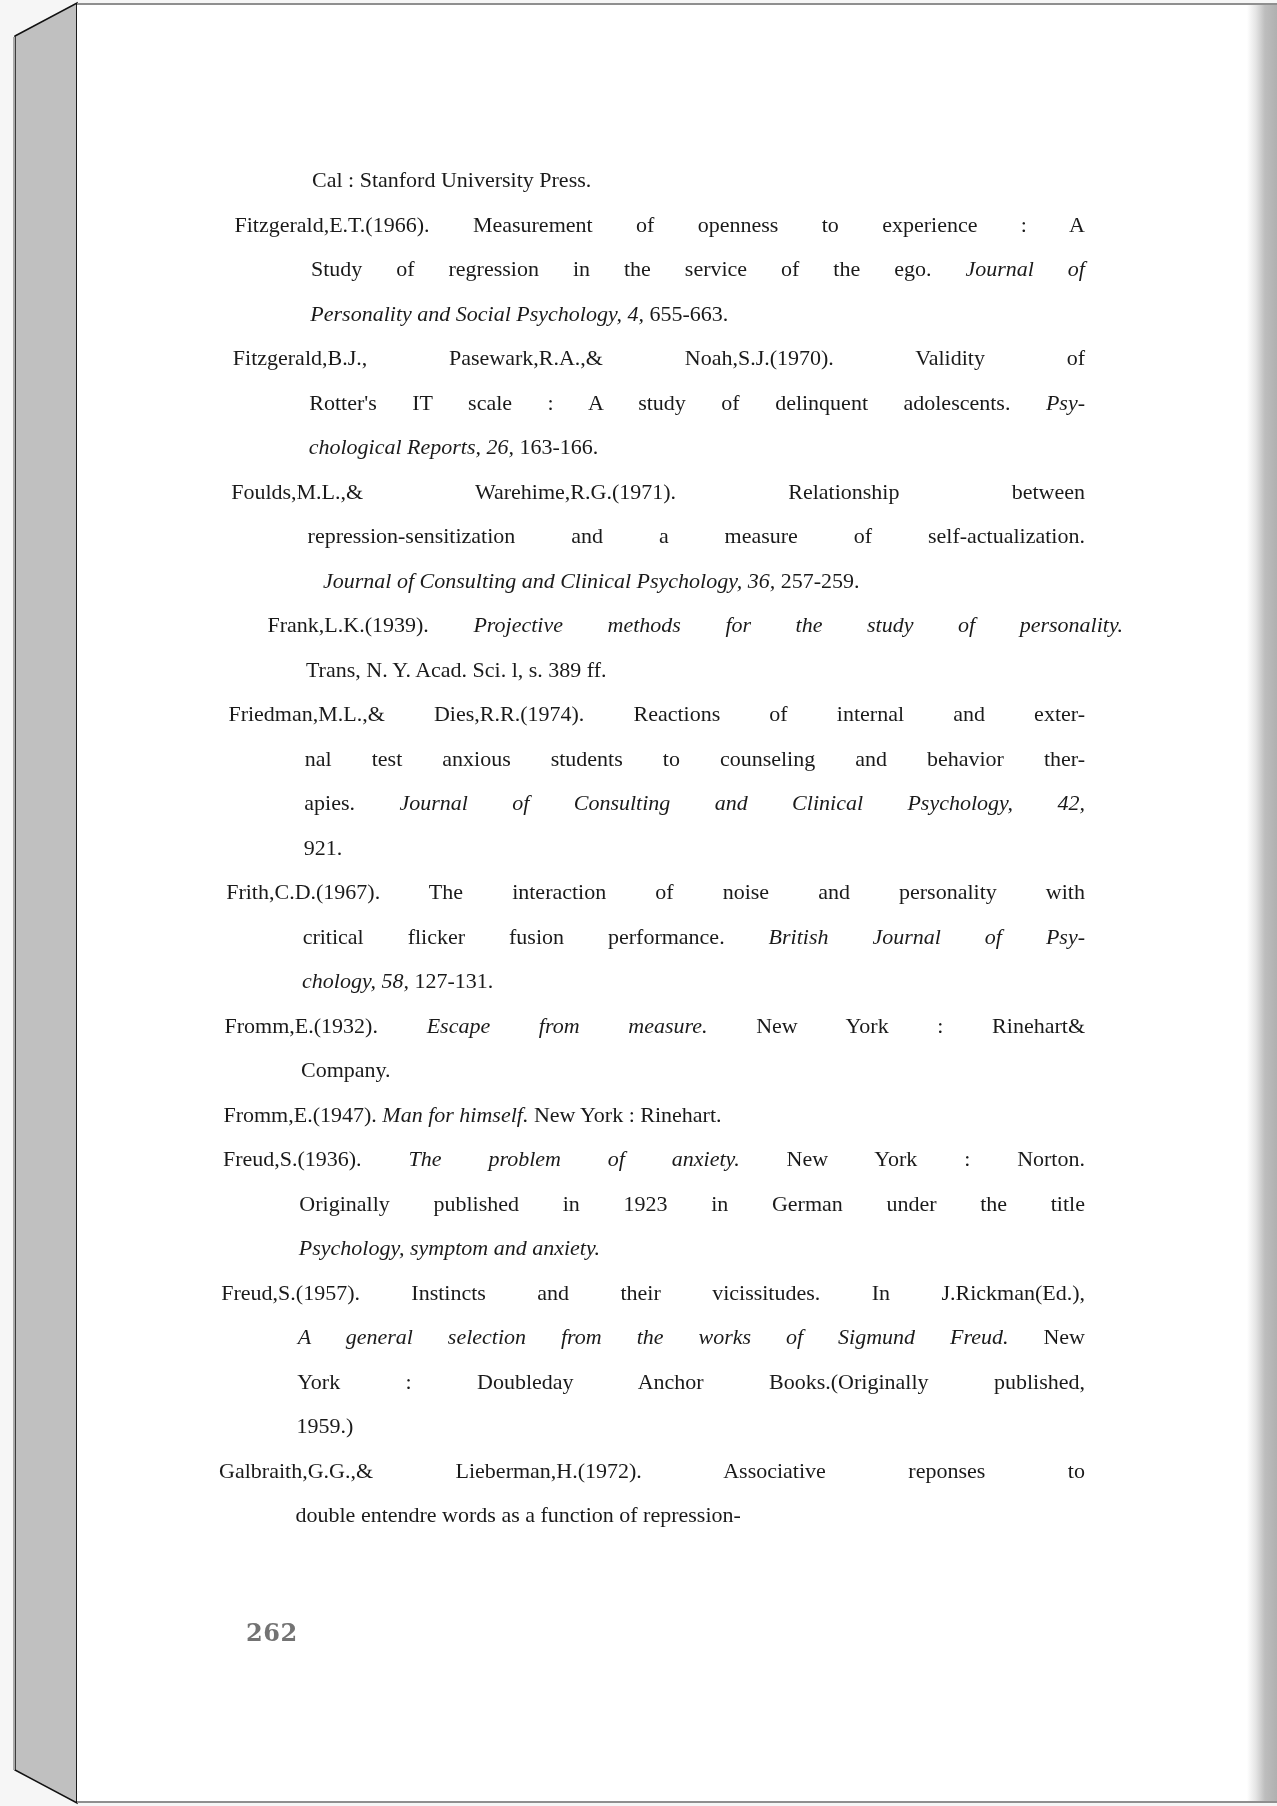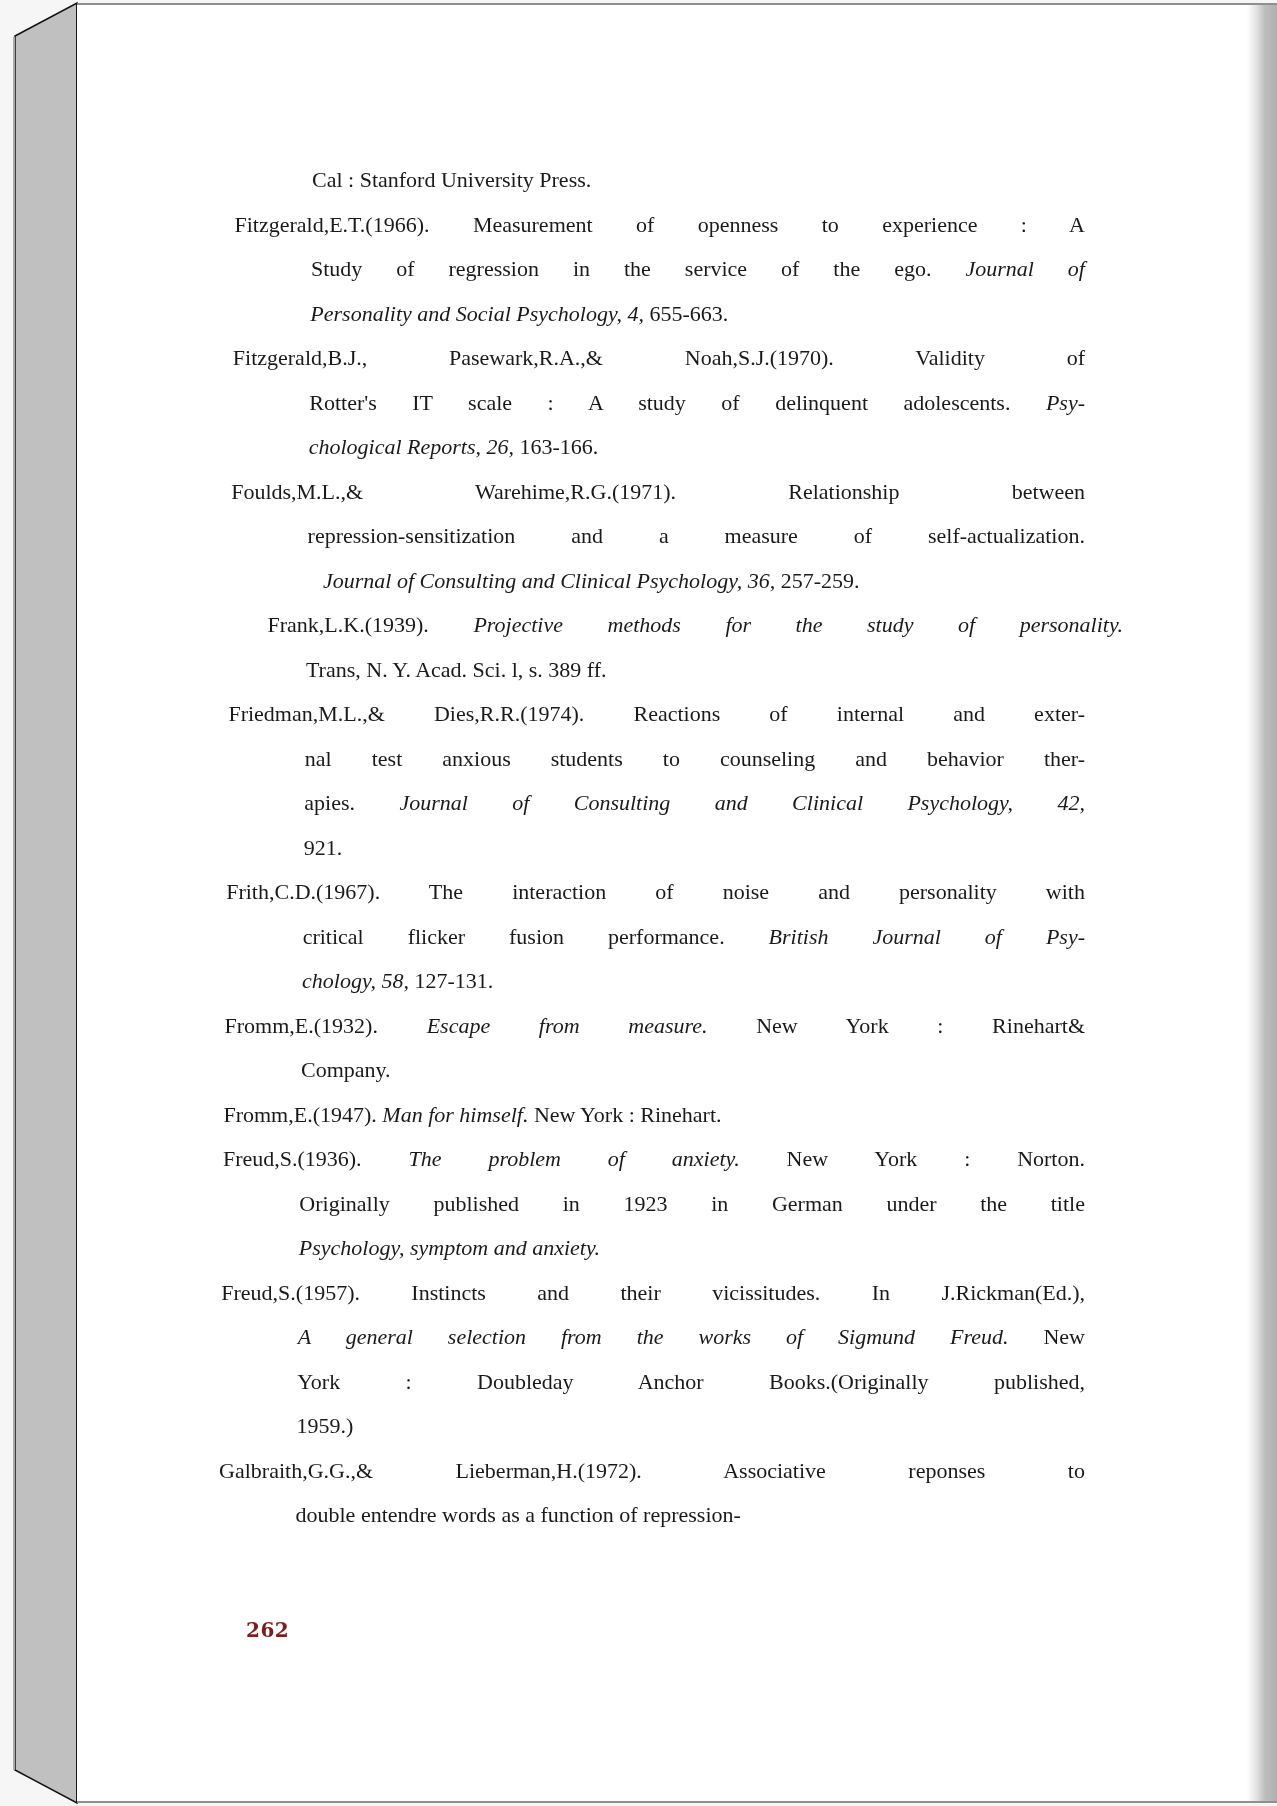--- a/index.html
+++ b/index.html
@@ -64,22 +64,22 @@
       text-align: justify;
       text-align-last: justify;
     }
     em, .it { font-style: italic; }
     .page-number {
       position: absolute;
       left: 169px;
       top: 1613px;
       font-family: "DejaVu Serif", serif;
       font-weight: bold;
-      font-size: 20px;
-      color: #7f1d1d;
+      font-size: 24px;
+      color: #737373;
       letter-spacing: 0.5px;
     }
   </style>
 </head>
 <body>
 
 <div class="frame">
   <svg class="spine" width="80" height="1806" viewBox="0 0 80 1806">
     <polygon points="15,36 77,3 77,1803 15,1770" fill="#c0c0c0" stroke="#111" stroke-width="1.5"></polygon>
     <line x1="77" y1="3" x2="77" y2="1803" stroke="#111" stroke-width="1.5"></line>

